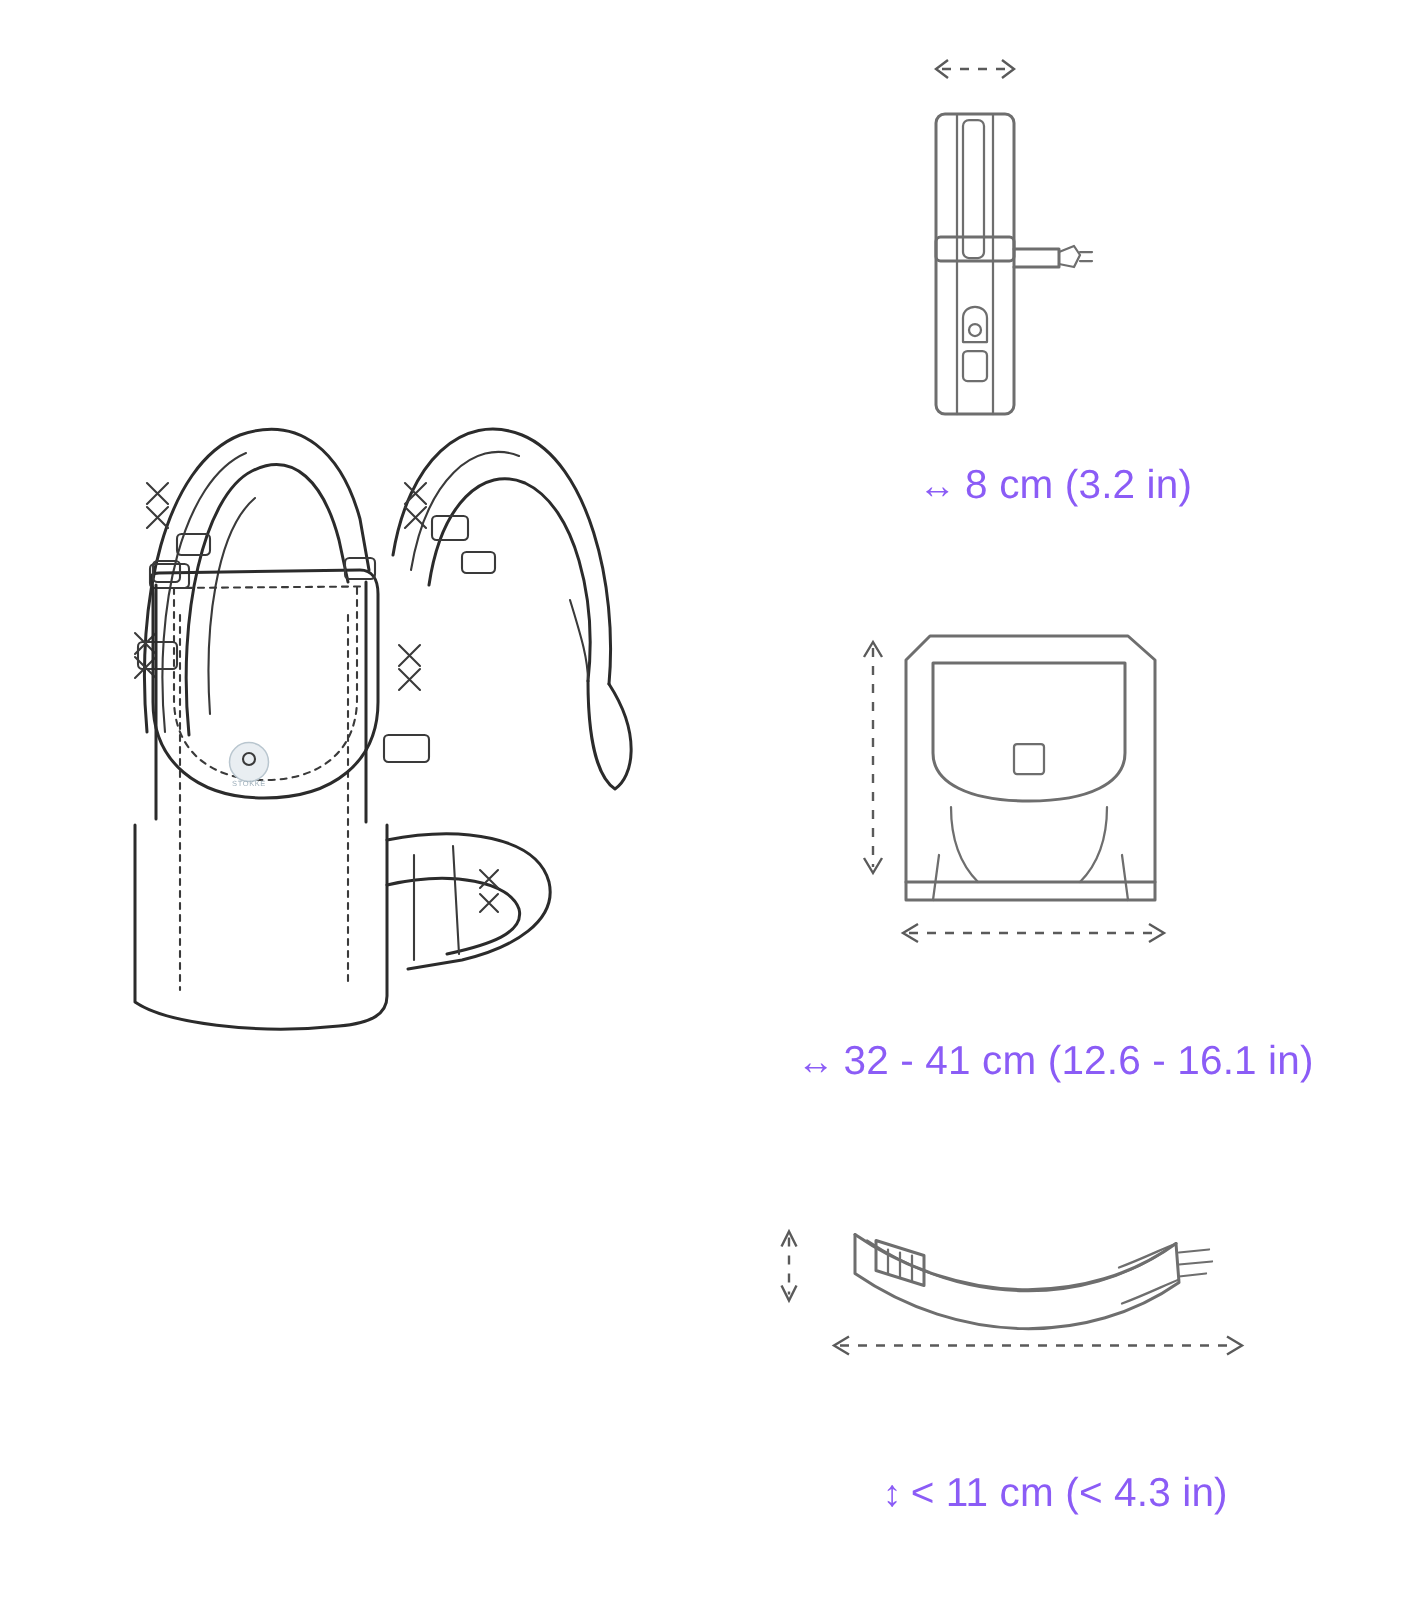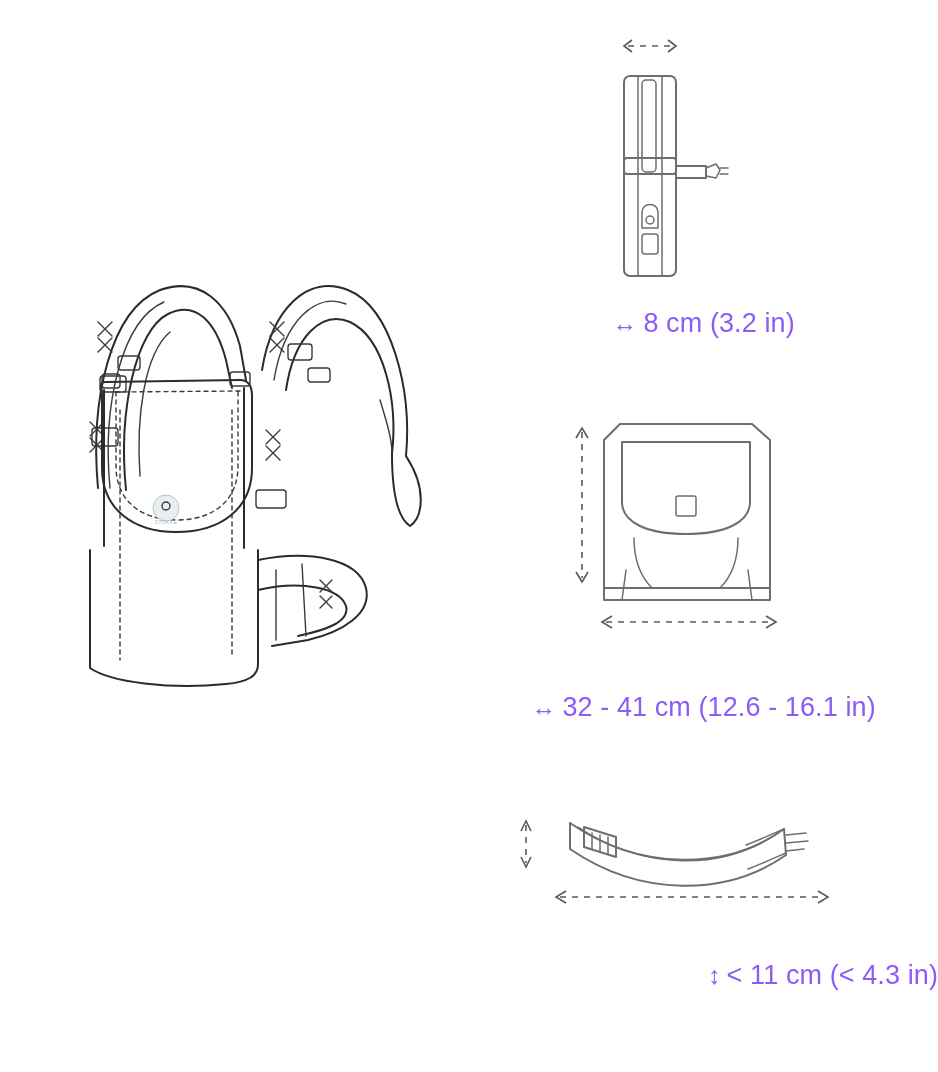--- a/index.html
+++ b/index.html
@@ -66,21 +66,21 @@
   .cap-arrow {
     display: inline-block;
     margin-right: 6px;
     font-size: 25px;
     vertical-align: baseline;
   }
   #cap-shoulder { top: 308px; }
   #cap-seat-w   { top: 668px; margin-top: 24px; }
   #cap-seat-h   { top: 715px; }
   #cap-waist-w  { top: 942px; }
-  #cap-waist-h  { top: 960px; text-align: right; }
+  #cap-waist-h  { top: 980px; }
 
   svg { display: block; overflow: visible; }
   .ln {
     fill: none;
     stroke: #2b2b2b;
     stroke-width: 2;
     stroke-linecap: round;
     stroke-linejoin: round;
   }
   .ln-thin {

